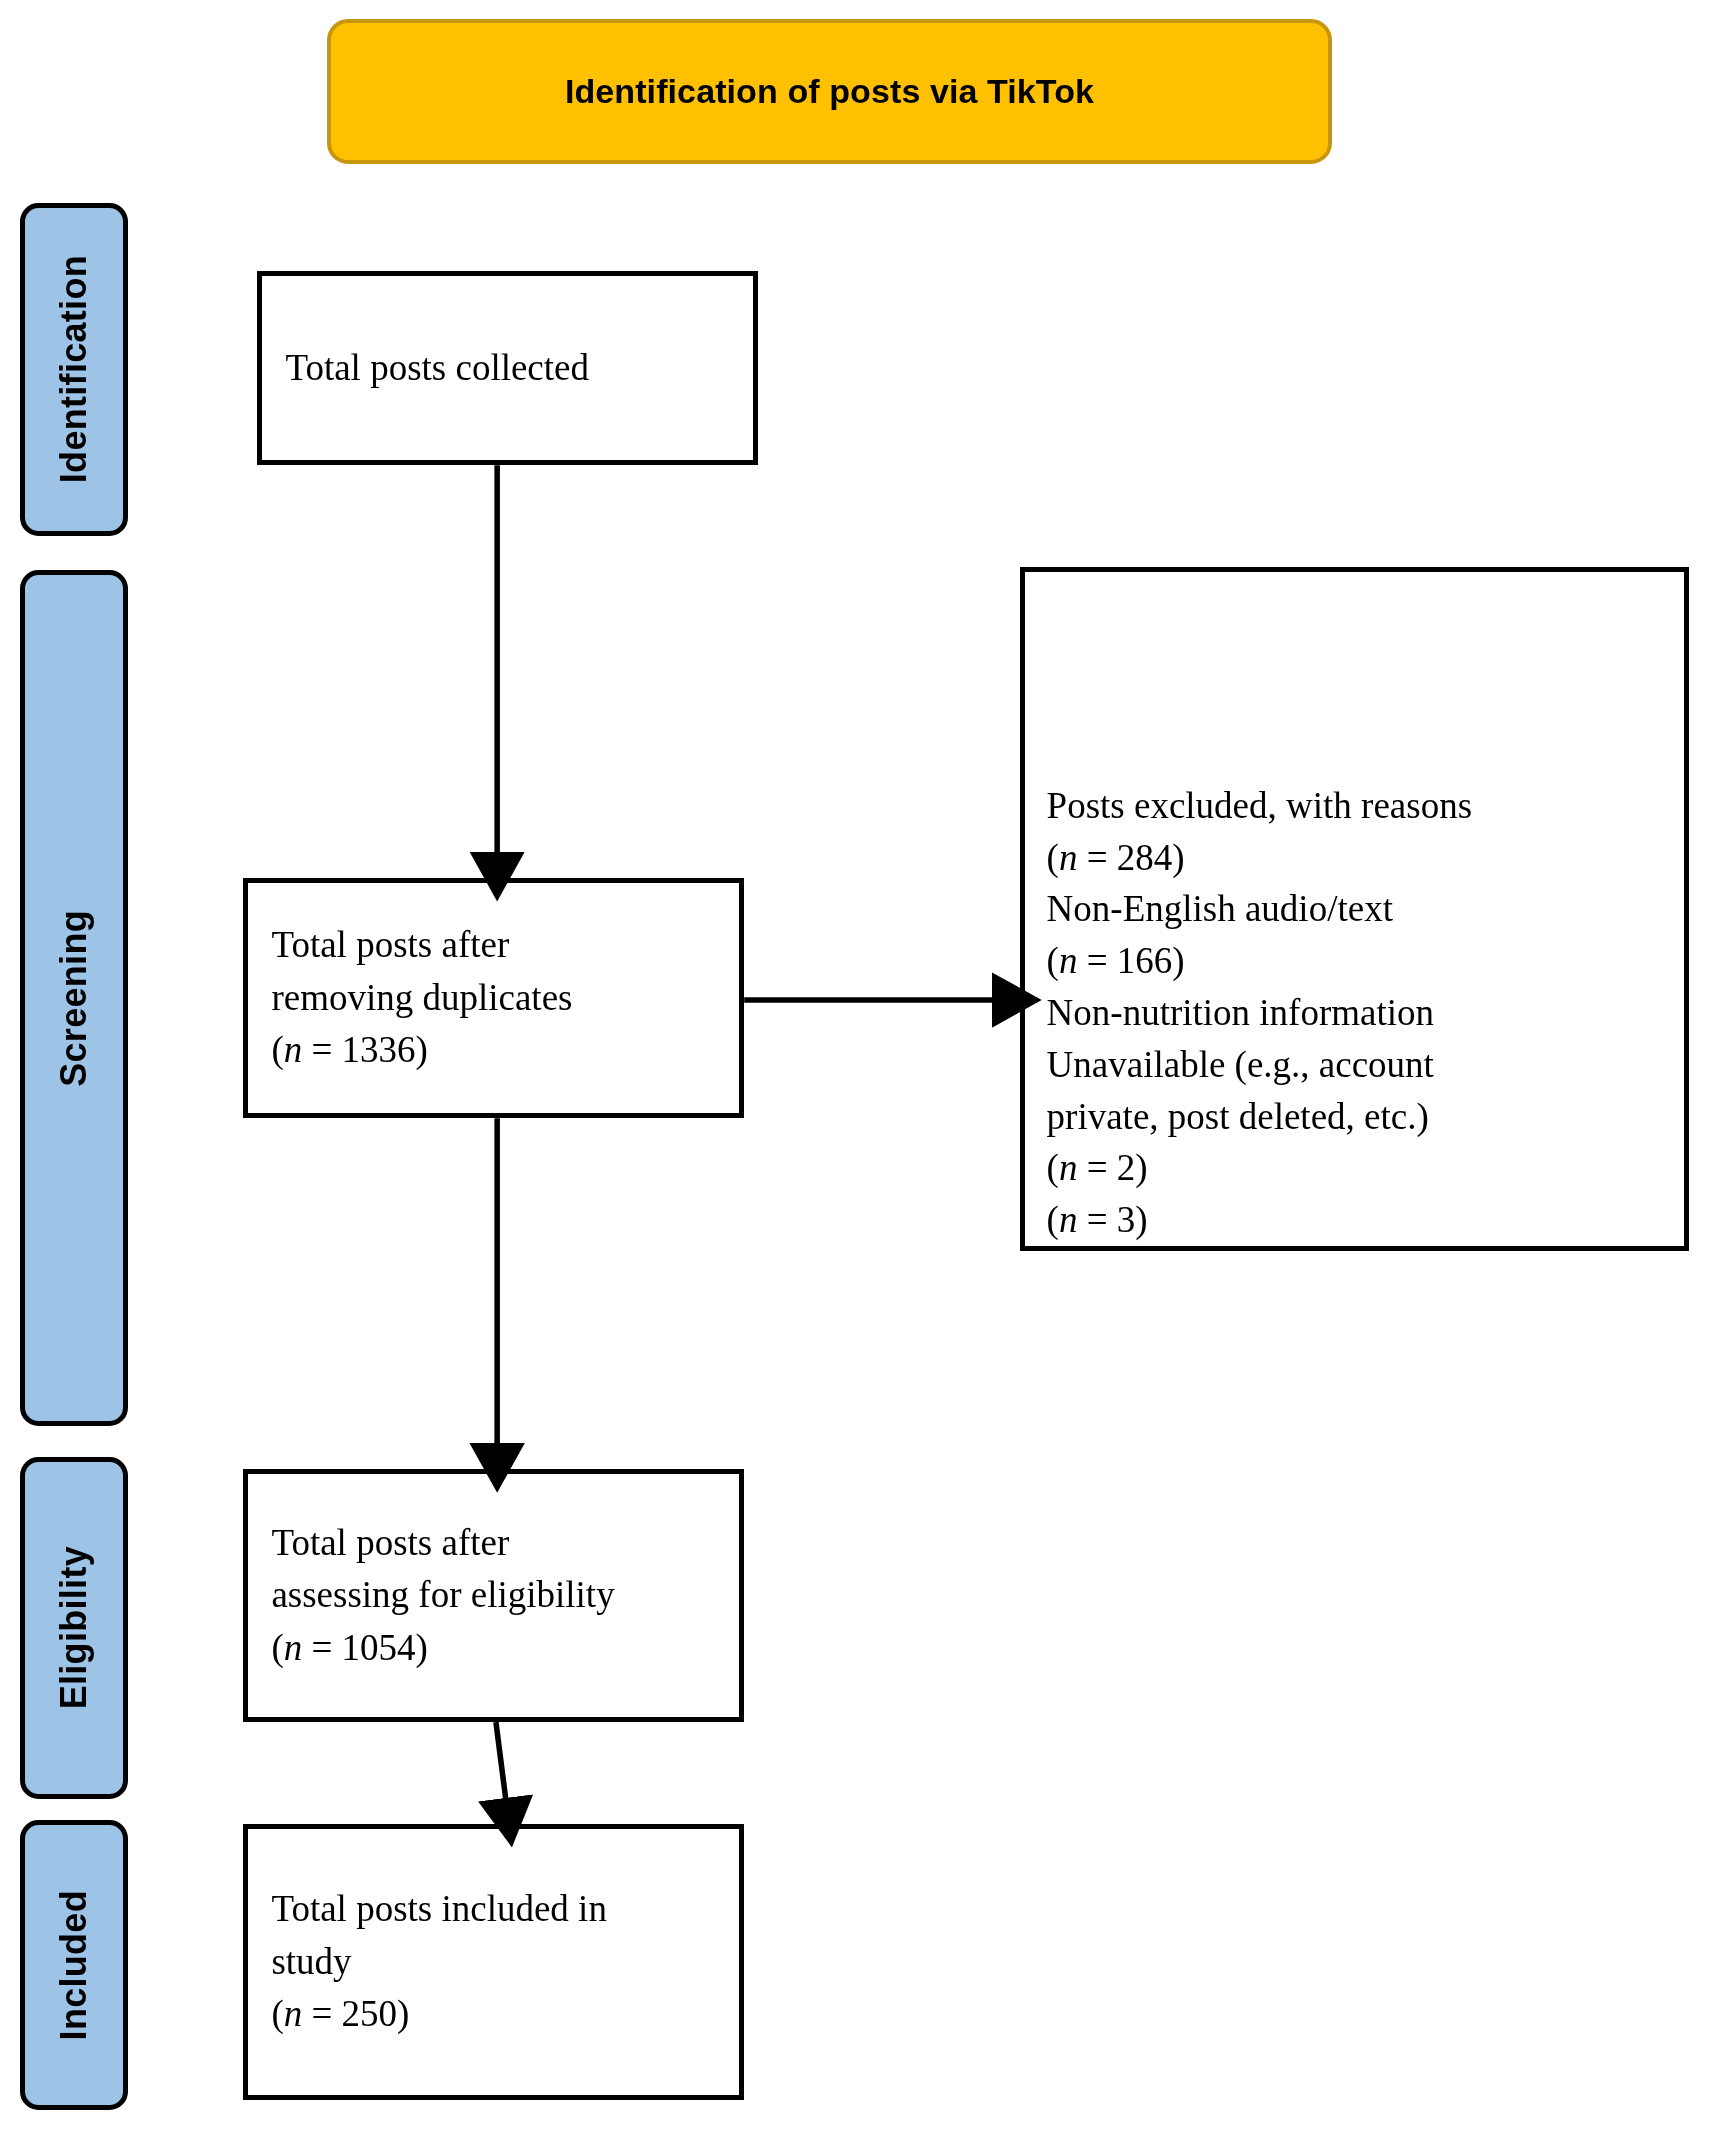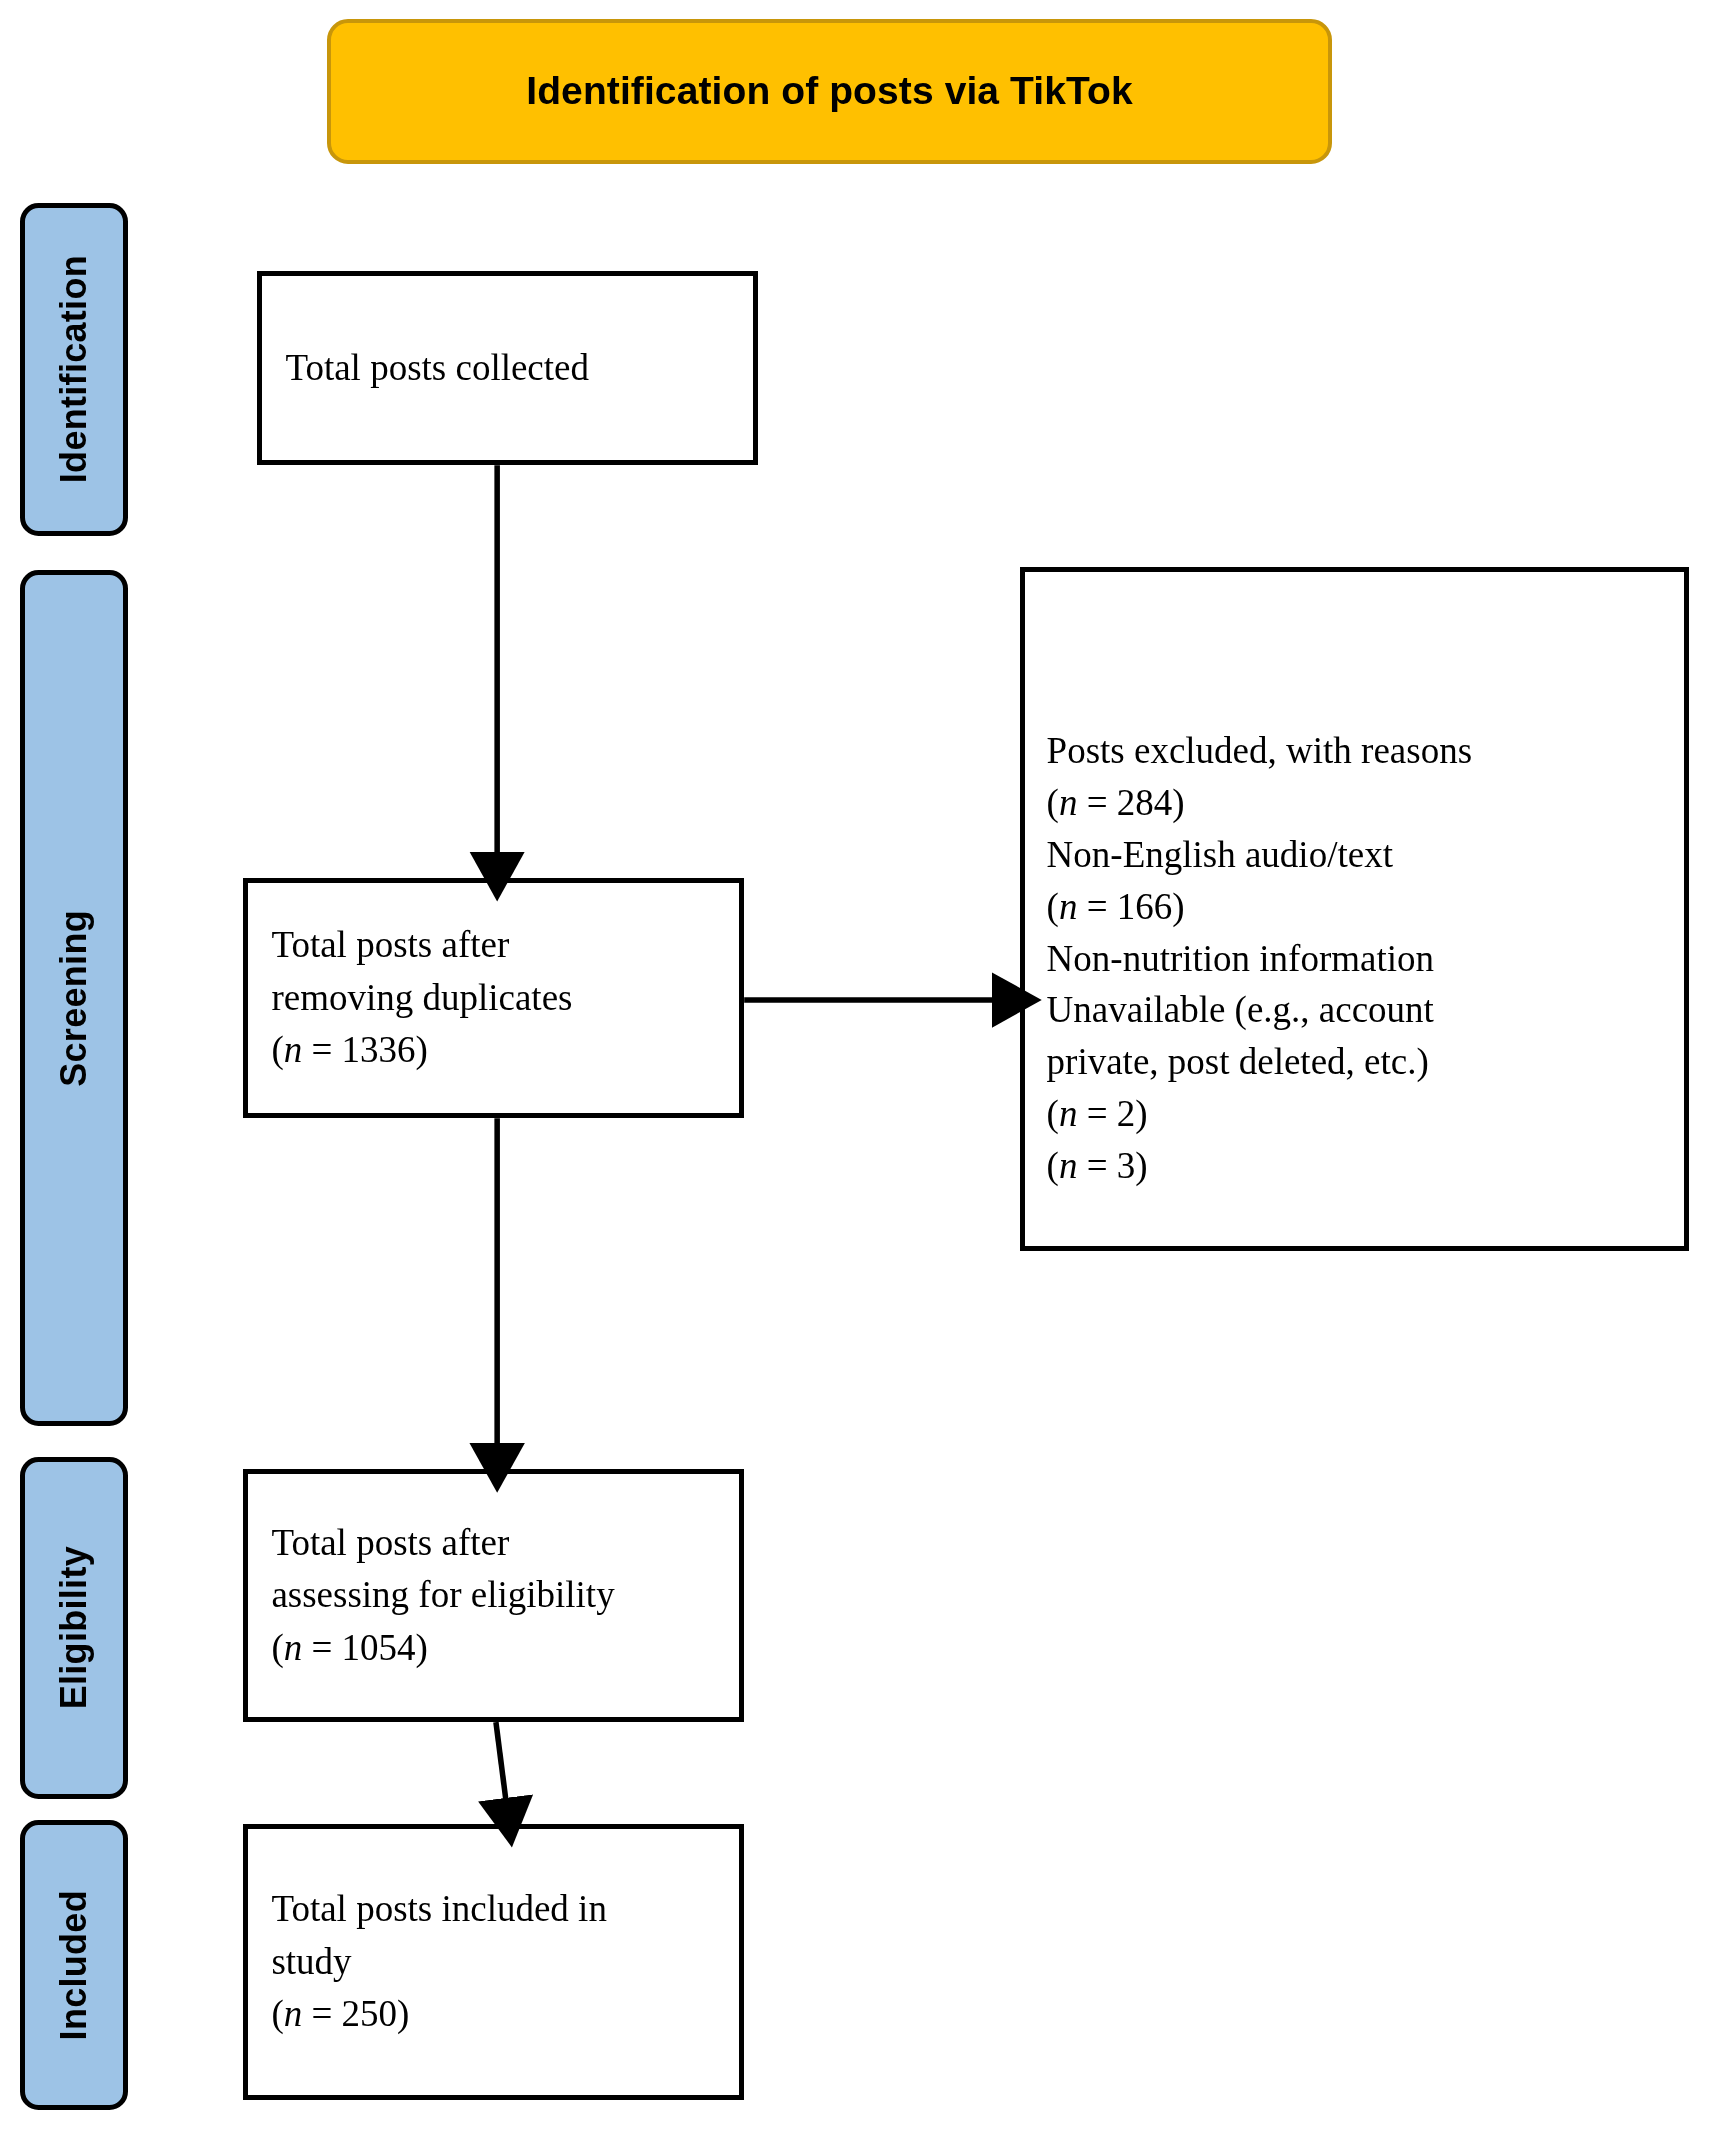--- a/index.html
+++ b/index.html
@@ -27,21 +27,21 @@
     border: 4.3px solid #C8960A;
     border-radius: 21px;
     box-sizing: border-box;
     display: flex;
     align-items: center;
     justify-content: center;
   }
   .header-title {
     font-family: "Liberation Sans", "DejaVu Sans", sans-serif;
     font-weight: bold;
-    font-size: 39px;
+    font-size: 34px;
     color: #000000;
     letter-spacing: 0.1px;
     text-align: center;
   }
 
   
   .stage-bar {
     position: absolute;
     left: 20px;
     width: 108px;
@@ -92,21 +92,21 @@
   #box-duplicates  { left: 243px;  top: 878px; width: 501px;  height: 240px; }
   #box-eligibility { left: 243px;  top: 1469px; width: 501px;  height: 253px; }
   #box-included    { left: 243px;  top: 1824px; width: 501px;  height: 276px; }
 
   #box-excluded {
     left: 1020px;
     top: 567px;
     width: 669px;
     height: 684px;
     padding: 0 21.6px;
-    justify-content: center;
+    justify-content: flex-end;
   }
   #box-excluded .line {
     font-size: 37px;
     line-height: 1.40;
   }
   #box-excluded .excl-list { margin-top: 99px; }
 
   
   #connectors {
     position: absolute;

